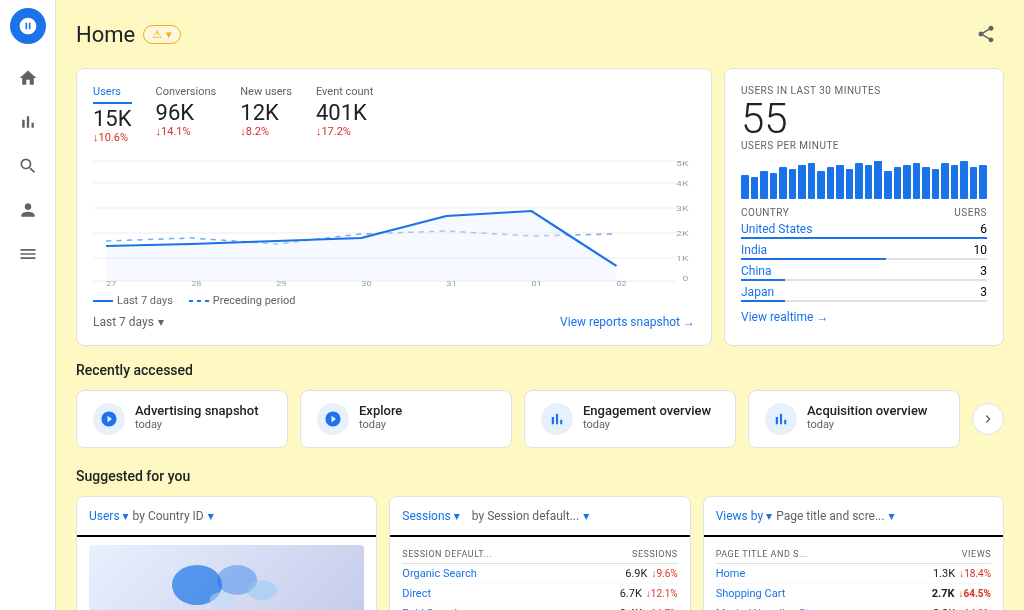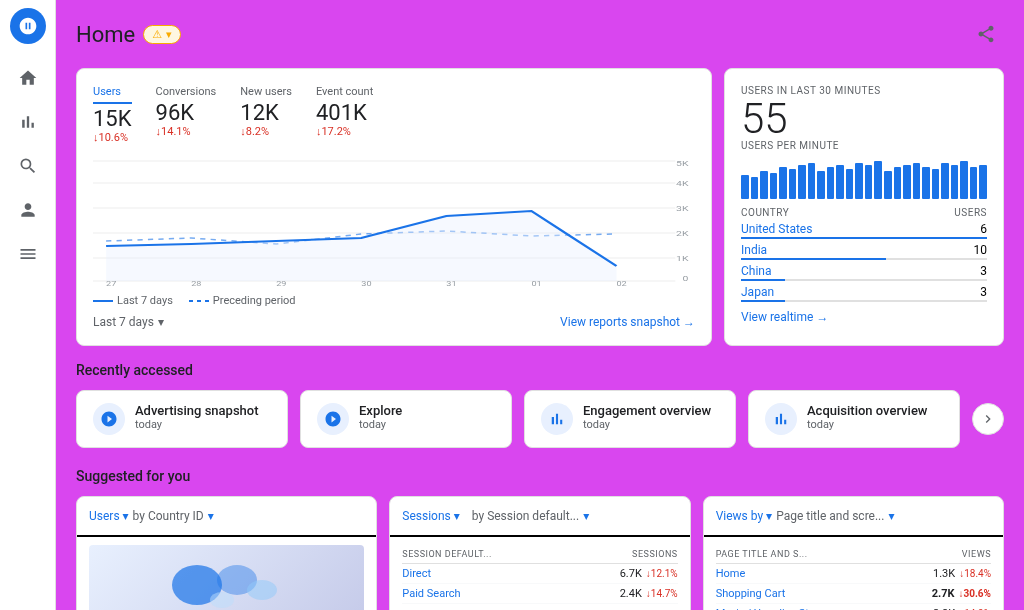--- a/index.html
+++ b/index.html
@@ -32,21 +32,21 @@
       cursor: pointer;
       color: #5f6368;
     }
     .sidebar-icon svg { width: 20px; height: 20px; fill: #5f6368; }
 
     
     .main {
       flex: 1;
       overflow-y: auto;
       padding: 16px 20px;
-      background: #d946ef;
+      background: #fef9c3;
     }
 
     
     .page-header {
       display: flex;
       align-items: center;
       justify-content: space-between;
       margin-bottom: 16px;
     }
     .page-header-left {
@@ -634,20 +634,27 @@
     </div>
     <div class="suggested-card-body">
 
       <div class="data-table">
         <div class="data-table-header">
           <span>SESSION DEFAULT...</span>
           <span>SESSIONS</span>
         </div>
 
     <div class="data-row">
+      <span class="data-row-name">Organic Search</span>
+      <span style="display:flex;gap:4px;align-items:center;">
+        <span class="data-row-value">6.9K</span>
+        <span class="data-row-change down">↓9.6%</span>
+      </span>
+    </div>
+    <div class="data-row">
       <span class="data-row-name">Direct</span>
       <span style="display:flex;gap:4px;align-items:center;">
         <span class="data-row-value">6.7K</span>
         <span class="data-row-change down">↓12.1%</span>
       </span>
     </div>
     <div class="data-row">
       <span class="data-row-name">Paid Search</span>
       <span style="display:flex;gap:4px;align-items:center;">
         <span class="data-row-value">2.4K</span>
@@ -678,21 +685,21 @@
       <span class="data-row-name">Home</span>
       <span style="display:flex;gap:4px;align-items:center;">
         <span class="data-row-value">1.3K</span>
         <span class="data-row-change down">↓18.4%</span>
       </span>
     </div>
     <div class="data-row">
       <span class="data-row-name">Shopping Cart</span>
       <span style="display:flex;gap:4px;align-items:center;font-weight:bold;">
         <span class="data-row-value">2.7K</span>
-        <span class="data-row-change down">↓30.6%</span>
+        <span class="data-row-change down">↓64.5%</span>
       </span>
     </div>
     <div class="data-row">
       <span class="data-row-name">Men's / Un...dise Store</span>
       <span style="display:flex;gap:4px;align-items:center;">
         <span class="data-row-value">2.8K</span>
         <span class="data-row-change down">↓14.9%</span>
       </span>
     </div>
 

